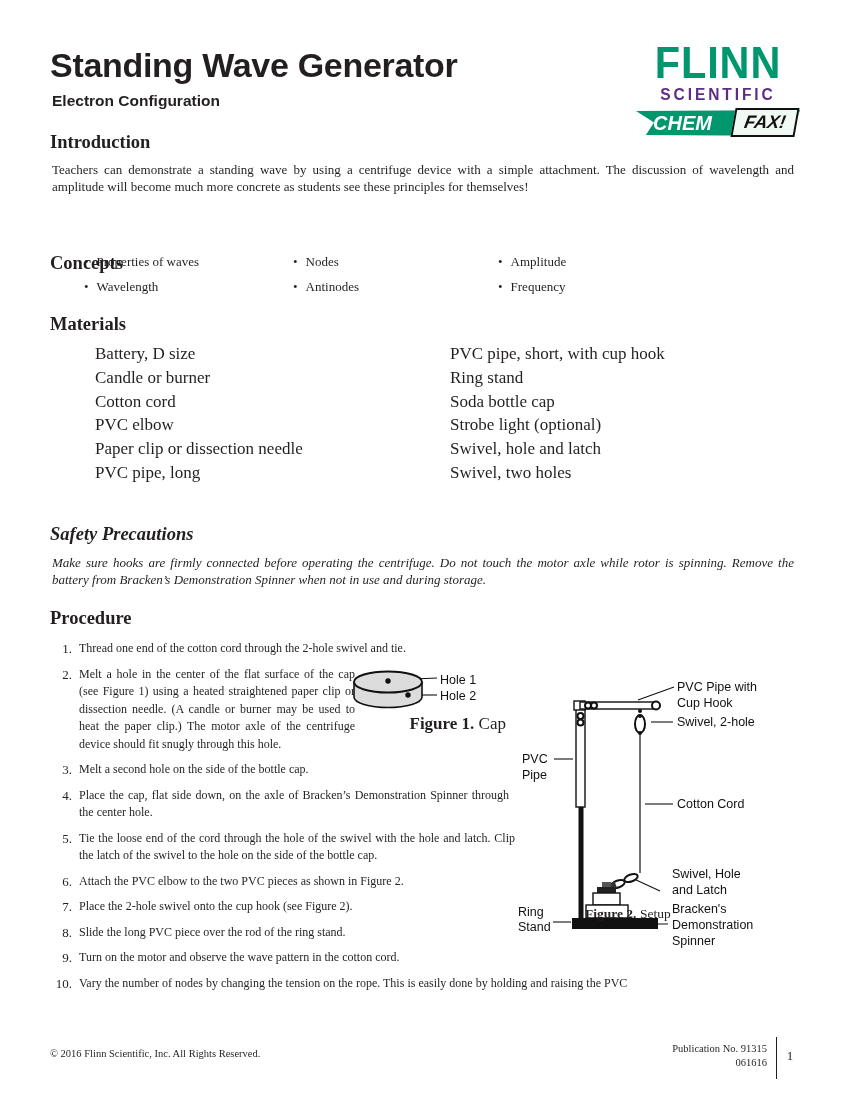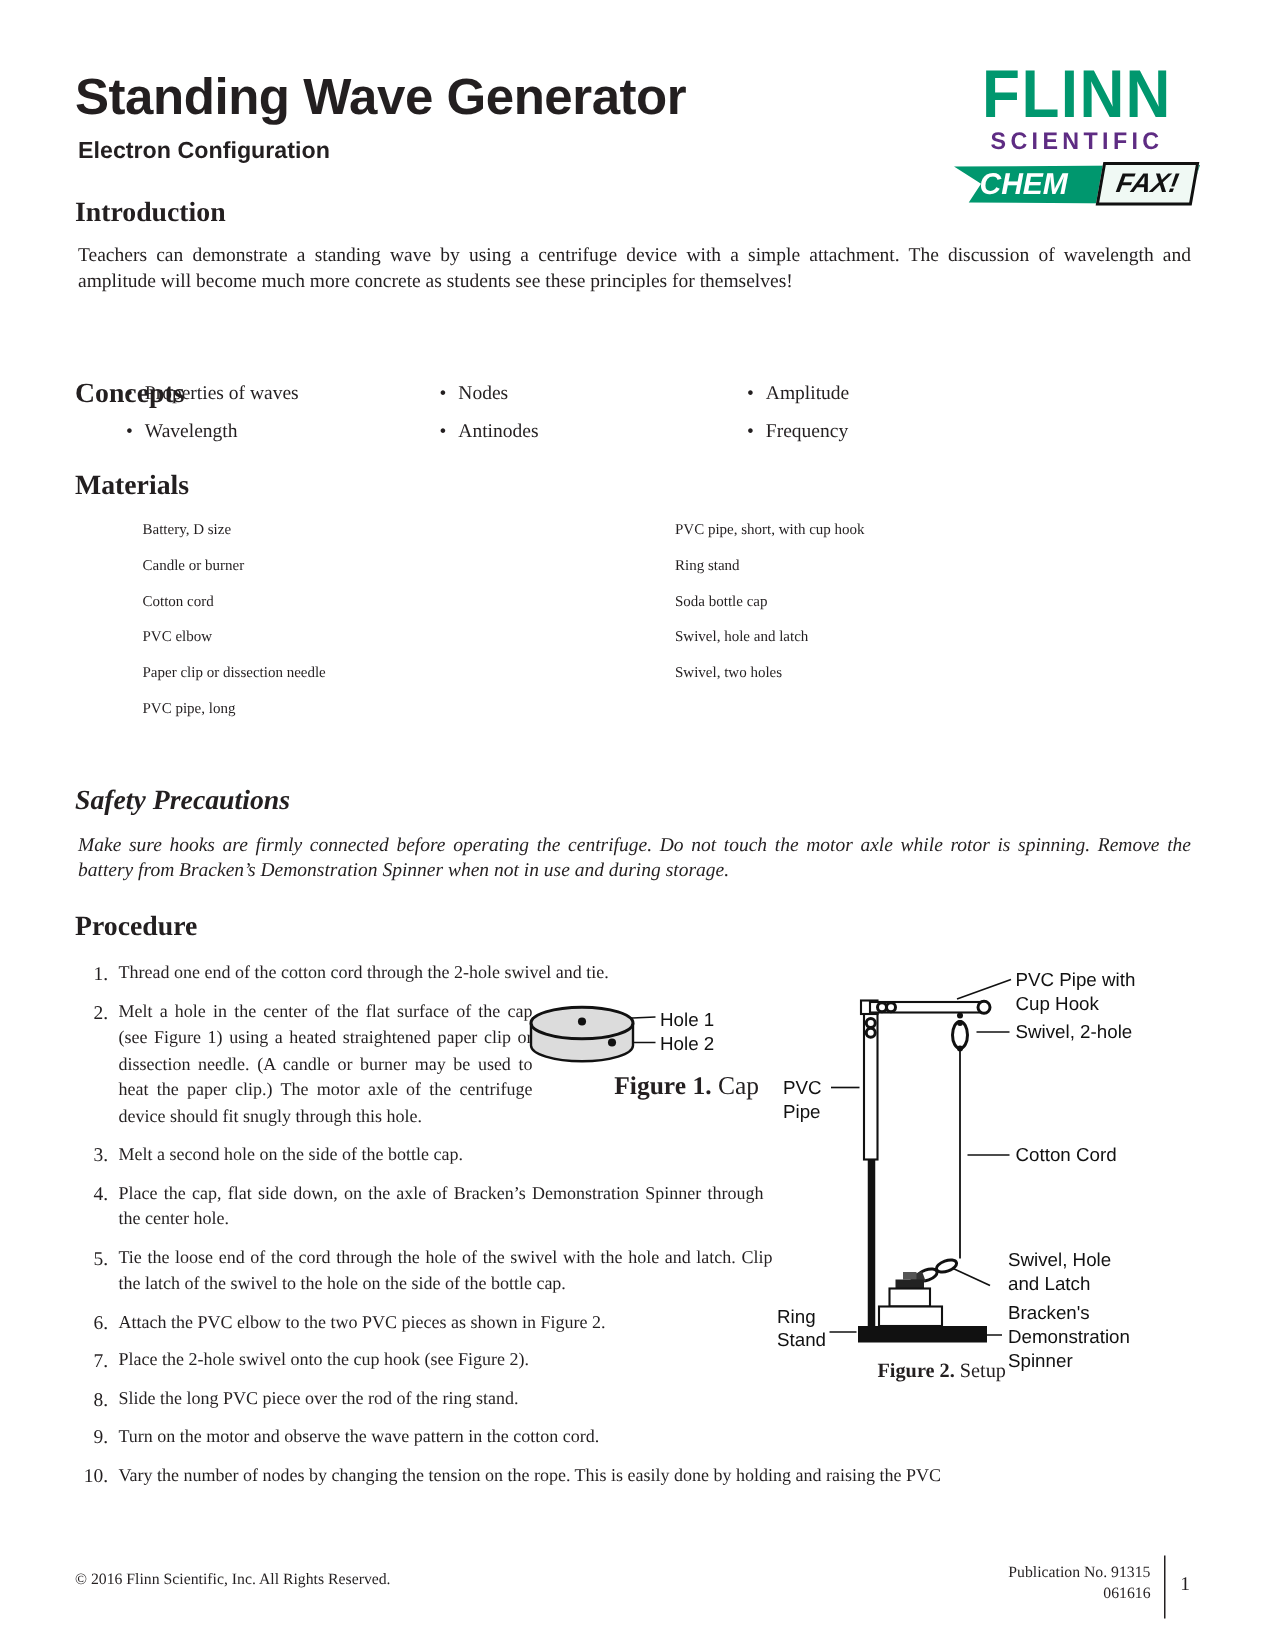--- a/index.html
+++ b/index.html
@@ -33,36 +33,36 @@
   .body-par{position:absolute;left:52px;width:742px;font-size:13px;line-height:17px;
             text-align:justify;margin:0;}
   .intro-par{top:161px;}
   .safety-par{top:554px;font-style:italic;}
 
   .concept-col{position:absolute;top:249px;font-size:13px;}
   .cc1{left:84px;} .cc2{left:293px;} .cc3{left:498px;}
   .bullet{line-height:25px;}
   .bullet::before{content:"\2022";margin-right:8px;}
 
-  .mat-col{position:absolute;top:342px;font-size:10px;}
+  .mat-col{position:absolute;top:342px;font-size:17px;}
   .mc1{left:95px;} .mc2{left:450px;}
   .mat-item{line-height:23.8px;}
 
   .steps{position:absolute;left:50px;top:640px;width:750px;}
   .step{display:flex;margin:0 0 8px 0;}
   .step .num{flex:0 0 22px;text-align:right;padding-right:7px;font-size:13px;line-height:17.5px;}
   .step .txt{margin:0;font-size:12px;line-height:17.5px;}
   .s2 .txt{width:276px;text-align:justify;}
   .s4 .txt{width:430px;text-align:justify;}
   .s5 .txt{width:436px;text-align:justify;}
 
   
   .fig1{position:absolute;left:346px;top:666px;}
   .fig1cap{position:absolute;left:336px;top:714px;width:170px;text-align:right;font-size:17px;}
-  .fig2{position:absolute;left:510px;top:633px;}
+  .fig2{position:absolute;left:510px;top:667px;}
   .fig2cap{position:absolute;left:585px;top:906px;width:180px;font-size:13.5px;}
   .figcap-label{font-weight:700;}
   svg text{font-family:"Liberation Sans",sans-serif;font-size:12.5px;fill:#111;}
   svg .ln{stroke:#111;stroke-width:1.1;}
   svg .pipe{fill:#fff;stroke:#111;stroke-width:1.4;}
   svg .ring{fill:#fff;stroke:#111;stroke-width:2;}
 
   
   .copyright{position:absolute;left:50px;top:1048px;font-size:10.5px;}
   .pub{position:absolute;left:555px;top:1042px;width:212px;text-align:right;
@@ -113,20 +113,21 @@
     <div class="mat-item">Candle or burner</div>
     <div class="mat-item">Cotton cord</div>
     <div class="mat-item">PVC elbow</div>
     <div class="mat-item">Paper clip or dissection needle</div>
     <div class="mat-item">PVC pipe, long</div>
   </div>
   <div class="mat-col mc2">
     <div class="mat-item">PVC pipe, short, with cup hook</div>
     <div class="mat-item">Ring stand</div>
     <div class="mat-item">Soda bottle cap</div>
+    <div class="mat-item">Strobe light (optional)</div>
     <div class="mat-item">Swivel, hole and latch</div>
     <div class="mat-item">Swivel, two holes</div>
   </div>
 
   <h2 class="h h-safety">Safety Precautions</h2>
   <p class="body-par safety-par">Make sure hooks are firmly connected before operating the centrifuge. Do not touch the motor axle while rotor is spinning. Remove the battery from Bracken’s Demonstration Spinner when not in use and during storage.</p>
 
   <h2 class="h h-procedure">Procedure</h2>
   <div class="steps">
     <div class="step s1">

